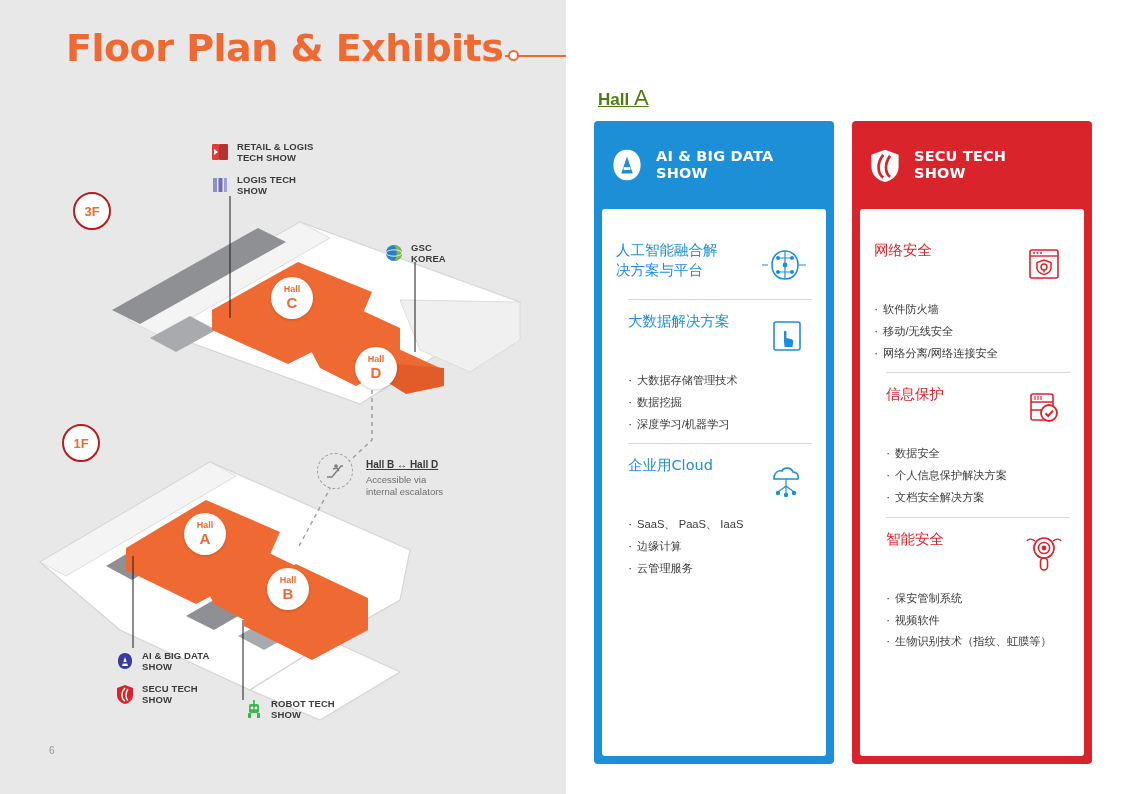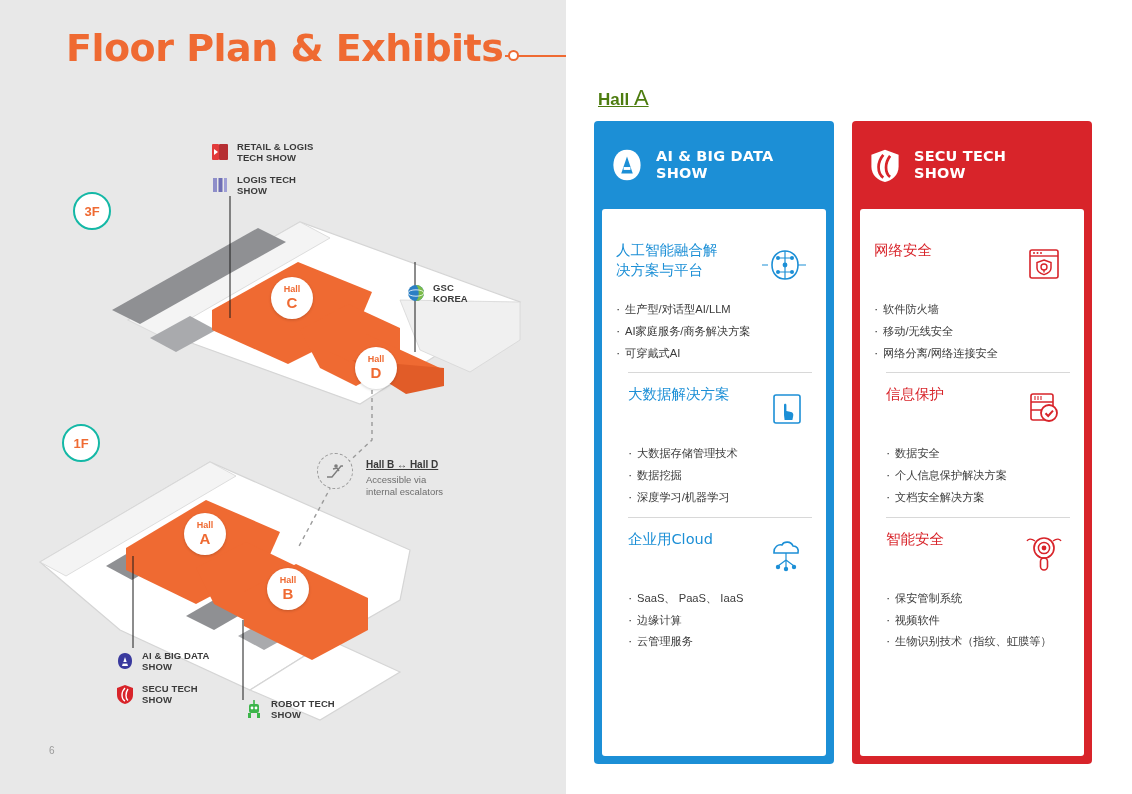--- a/index.html
+++ b/index.html
@@ -44,21 +44,21 @@
   }
   .page-num {
     position: absolute; left: 49px; top: 745px;
     font-size: 10px; color: #9a9a9a;
   }
 
   
   .floor-badge {
     position: absolute;
     width: 38px; height: 38px; border-radius: 50%;
-    border: 2px solid #14b8a6; background: #ffffff;
+    border: 2px solid #b91c1c; background: #ffffff;
     color: #ef6a32; font-weight: bold; font-size: 13px;
     display: flex; align-items: center; justify-content: center;
   }
   .floor-3f { left: 73px; top: 192px; }
   .floor-1f { left: 62px; top: 424px; }
 
   
   .hall-bubble {
     position: absolute;
     width: 42px; height: 42px; border-radius: 50%;
@@ -80,21 +80,21 @@
     position: absolute;
     display: flex; align-items: center; gap: 7px;
   }
   .map-legend .txt {
     font-size: 9.5px; font-weight: bold; color: #3a3a3a;
     line-height: 1.18; letter-spacing: 0.1px;
     white-space: pre-line;
   }
   .lg-retail { left: 210px; top: 141px; }
   .lg-smart  { left: 210px; top: 174px; }
-  .lg-gsc    { left: 406px; top: 242px; margin-top: 40px; }
+  .lg-gsc    { left: 384px; top: 242px; }
   .lg-aibig  { left: 115px; top: 650px; }
   .lg-secu   { left: 115px; top: 683px; }
   .lg-robot  { left: 244px; top: 698px; }
 
   .ico { width: 20px; height: 22px; flex: 0 0 auto; }
 
   
   .esc-note {
     position: absolute; left: 366px; top: 458px;
     font-size: 9.5px; color: #6d6d6d; line-height: 1.35;
@@ -350,25 +350,20 @@
               <path d="M14 24 C14 15 20 10 27 10 C34 10 40 15 40 24 C40 33 34 38 27 38 C20 38 14 33 14 24 Z" fill="none" stroke="#1c8fd6" stroke-width="1.6"></path>
               <path d="M27 10 L27 38 M20 17 L34 17 M20 31 L34 31" stroke="#1c8fd6" stroke-width="1.2"></path>
               <circle cx="20" cy="17" r="2" fill="#1c8fd6"></circle>
                 <circle cx="34" cy="17" r="2" fill="#1c8fd6"></circle>
               <circle cx="20" cy="31" r="2" fill="#1c8fd6"></circle>
                 <circle cx="34" cy="31" r="2" fill="#1c8fd6"></circle>
               <circle cx="27" cy="24" r="2.4" fill="#1c8fd6"></circle>
               <path d="M40 24 L48 24 M10 24 L4 24" stroke="#1c8fd6" stroke-width="1.2"></path>
             </svg>
           </div>
-          <ul class="bullets">
-            <li>生产型/对话型AI/LLM</li>
-            <li>AI家庭服务/商务解决方案</li>
-            <li>可穿戴式AI</li>
-          </ul>
         </div>
 
         <div class="sect">
           <div class="sect-top">
             <div class="sect-title">大数据解决方案</div>
             <svg class="sect-icon" viewBox="0 0 54 48">
               <rect x="16" y="10" width="26" height="28" rx="2" fill="none" stroke="#1c8fd6" stroke-width="1.6"></rect>
               <path d="M26 30 L26 20 C26 18.4 28.4 18.4 28.4 20 L28.4 26 L33 27 C35 27.5 35.6 29 35.2 31 L34.4 35 L26.6 35 Z" fill="#1c8fd6"></path>
             </svg>
           </div>

